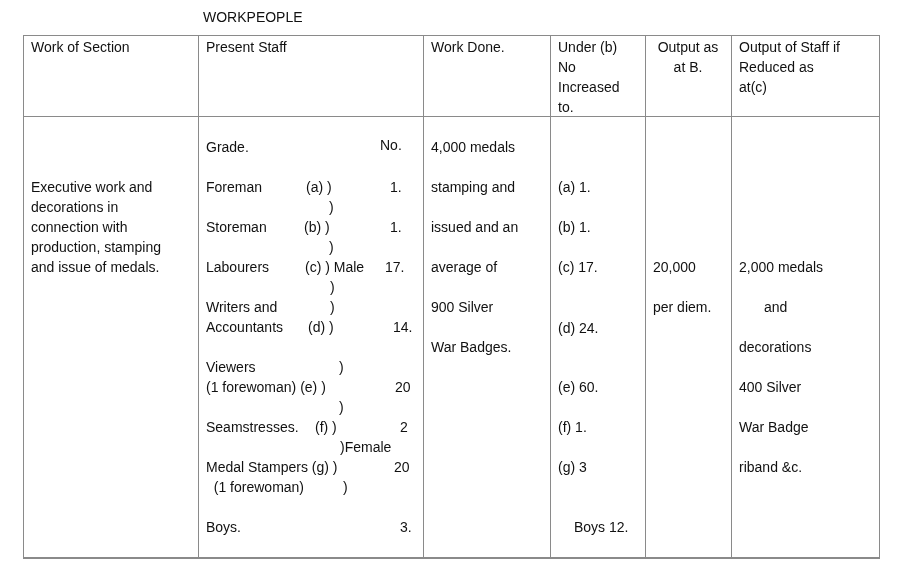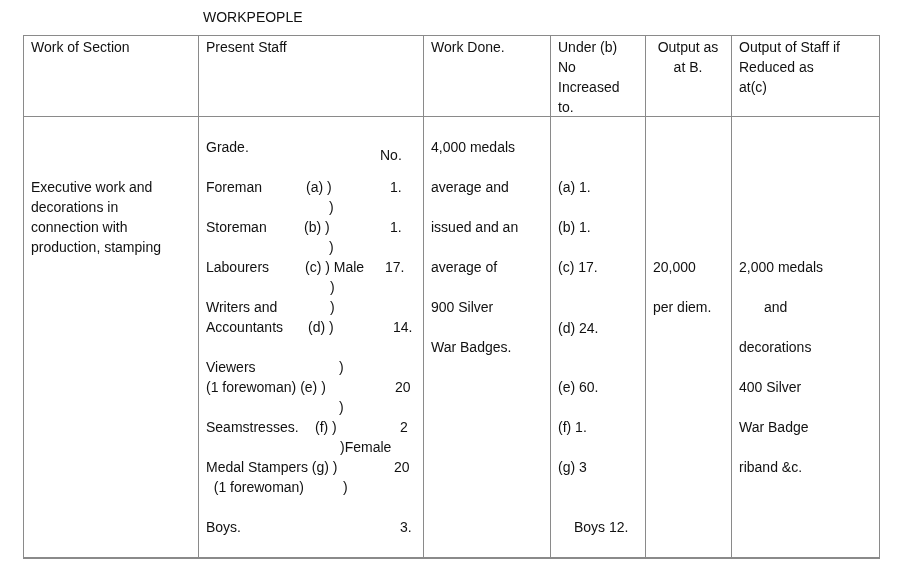--- a/index.html
+++ b/index.html
@@ -44,23 +44,24 @@
 Increased
 to.</div>
   <div class="hdr" style="left:716px;top:2px;">Output of Staff if
 Reduced as
 at(c)</div>
 
   <div class="abs" style="left:8px;top:142px;">Executive work and</div>
   <div class="abs" style="left:8px;top:162px;">decorations in</div>
   <div class="abs" style="left:8px;top:182px;">connection with</div>
   <div class="abs" style="left:8px;top:202px;">production, stamping</div>
+  <div class="abs" style="left:8px;top:222px;">and issue of medals.</div>
 
   <div class="abs" style="left:183px;top:102px;">Grade.</div>
-  <div class="abs" style="left:357px;top:110px;text-align:right;">No.</div>
+  <div class="abs" style="left:357px;top:100px;text-align:right;">No.</div>
 
   <div class="abs" style="left:183px;top:142px;">Foreman</div>
   <div class="abs" style="left:283px;top:142px;">(a) )</div>
   <div class="abs" style="left:367px;top:142px;">1.</div>
   <div class="abs" style="left:306px;top:162px;">)</div>
 
   <div class="abs" style="left:183px;top:182px;">Storeman</div>
   <div class="abs" style="left:281px;top:182px;">(b) )</div>
   <div class="abs" style="left:367px;top:182px;">1.</div>
   <div class="abs" style="left:306px;top:202px;">)</div>
@@ -89,21 +90,21 @@
 
   <div class="abs" style="left:183px;top:422px;">Medal Stampers (g) )</div>
   <div class="abs" style="left:371px;top:422px;">20</div>
   <div class="abs" style="left:183px;top:442px;white-space:pre;">  (1 forewoman)</div>
   <div class="abs" style="left:320px;top:442px;">)</div>
 
   <div class="abs" style="left:183px;top:482px;">Boys.</div>
   <div class="abs" style="left:377px;top:482px;">3.</div>
 
   <div class="abs" style="left:408px;top:102px;">4,000 medals</div>
-  <div class="abs" style="left:408px;top:142px;">average and</div>
+  <div class="abs" style="left:408px;top:142px;">stamping and</div>
   <div class="abs" style="left:408px;top:182px;">issued and an</div>
   <div class="abs" style="left:408px;top:222px;">average of</div>
   <div class="abs" style="left:408px;top:262px;">900 Silver</div>
   <div class="abs" style="left:408px;top:302px;">War Badges.</div>
 
   <div class="abs" style="left:535px;top:142px;">(a) 1.</div>
   <div class="abs" style="left:535px;top:182px;">(b) 1.</div>
   <div class="abs" style="left:535px;top:222px;">(c) 17.</div>
   <div class="abs" style="left:535px;top:283px;">(d) 24.</div>
   <div class="abs" style="left:535px;top:342px;">(e) 60.</div>

